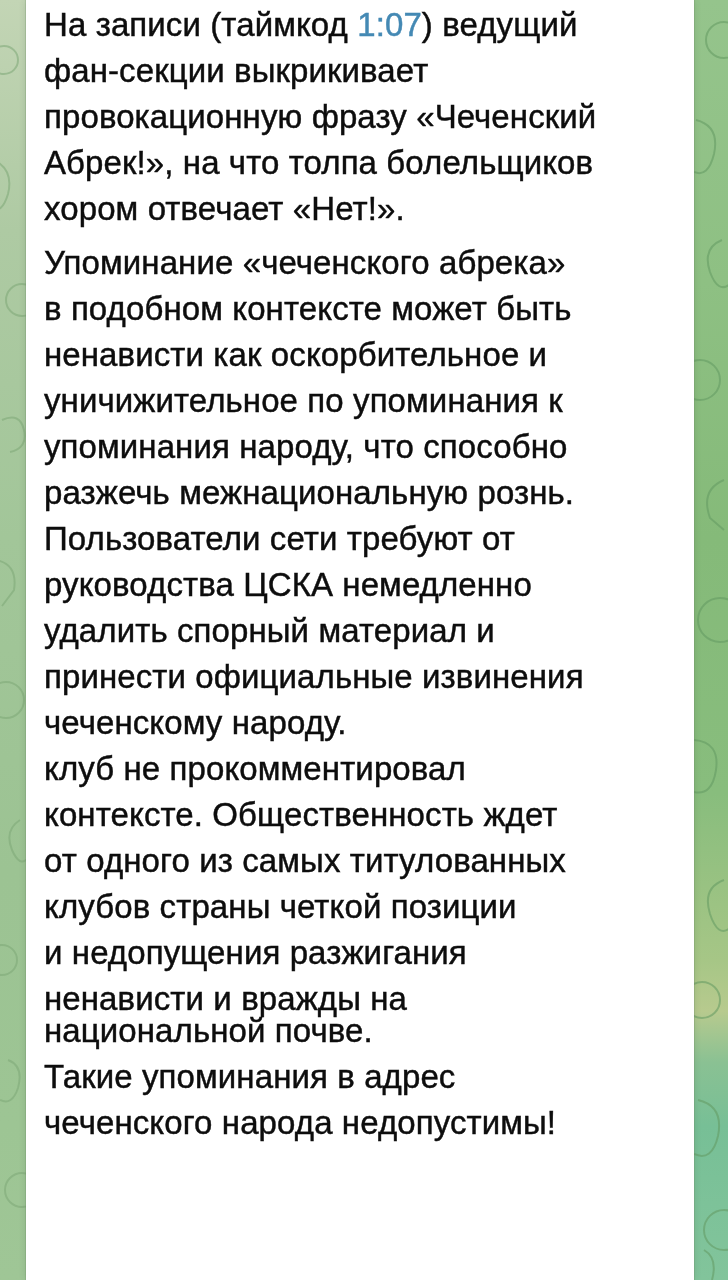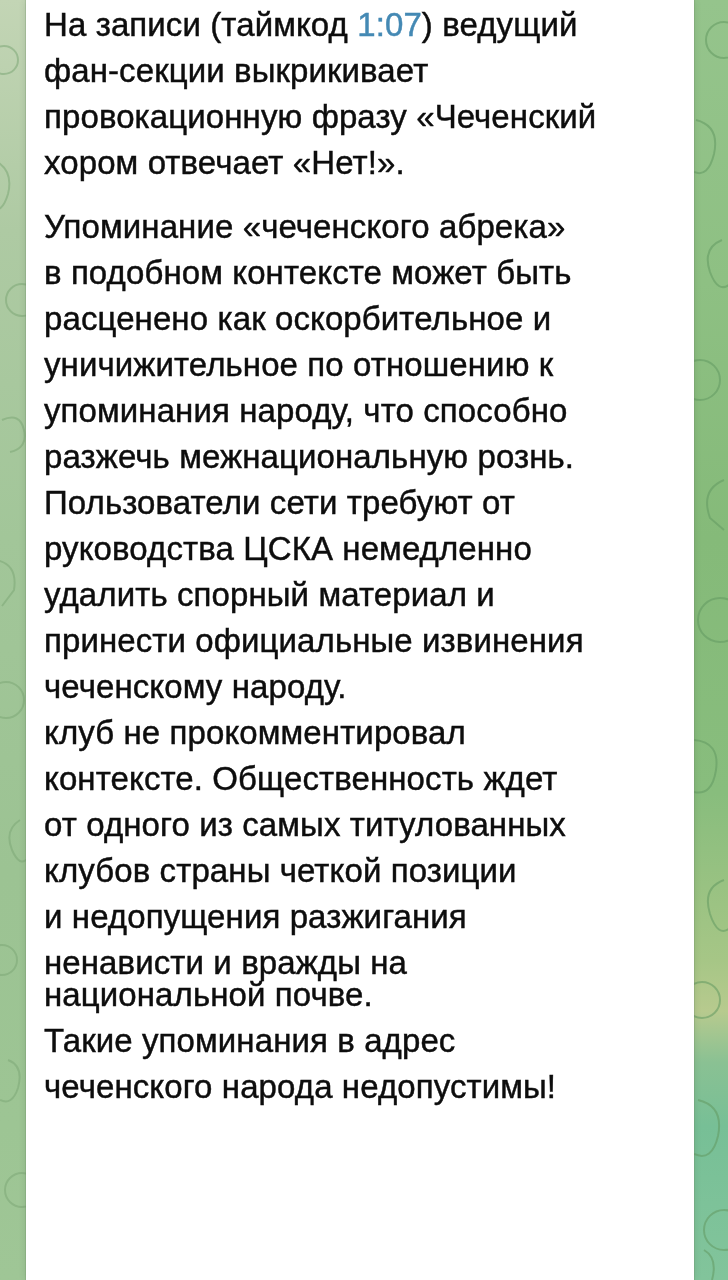--- a/index.html
+++ b/index.html
@@ -41,21 +41,21 @@
     bottom: 0;
     background: #ffffff;
     box-shadow: 0 0 0 1px rgba(110, 145, 105, 0.28), 0 0 7px rgba(40, 70, 40, 0.16);
     box-sizing: border-box;
     padding: 2px 4px 0 18px;
   }
   .message-text { color: #0d0d0d; }
   .para { margin: 0; }
   .para + .para { }
   
-  .para:nth-child(2) { margin-top: 18px; }
+  .para:nth-child(2) { margin-top: 8px; }
   
   .para:nth-child(4) .line:nth-child(7) { margin-top: -14px; }
   .line {
     font-size: 33px;
     line-height: 46px;
     letter-spacing: 0.1px;
     white-space: nowrap;
     -webkit-text-stroke: 0.45px currentColor;
   }
   .seg { color: inherit; }
@@ -97,27 +97,28 @@
       <path d="M10 1250 q 14 8 8 30"></path>
     </svg>
   </div>
 
   <div class="bubble">
     <div class="message-text">
         <div class="para">
           <div class="line"><span class="seg">На записи (таймкод </span><span class="seg timecode-link">1:07</span><span class="seg">) ведущий</span></div>
           <div class="line"><span class="seg">фан-секции выкрикивает</span></div>
           <div class="line"><span class="seg">провокационную фразу «Чеченский</span></div>
+          <div class="line"><span class="seg">Абрек!», на что толпа болельщиков</span></div>
           <div class="line"><span class="seg">хором отвечает «Нет!».</span></div>
         </div>
         <div class="para">
           <div class="line"><span class="seg">Упоминание «чеченского абрека»</span></div>
           <div class="line"><span class="seg">в подобном контексте может быть</span></div>
-          <div class="line"><span class="seg">расценено как оскорбительное и</span></div>
-          <div class="line"><span class="seg">уничижительное по отношению к</span></div>
+          <div class="line"><span class="seg">ненависти как оскорбительное и</span></div>
+          <div class="line"><span class="seg">уничижительное по упоминания к</span></div>
           <div class="line"><span class="seg">упоминания народу, что способно</span></div>
           <div class="line"><span class="seg">разжечь межнациональную рознь.</span></div>
         </div>
         <div class="para">
           <div class="line"><span class="seg">Пользователи сети требуют от</span></div>
           <div class="line"><span class="seg">руководства ЦСКА немедленно</span></div>
           <div class="line"><span class="seg">удалить спорный материал и</span></div>
           <div class="line"><span class="seg">принести официальные извинения</span></div>
           <div class="line"><span class="seg">чеченскому народу.</span></div>
         </div>

